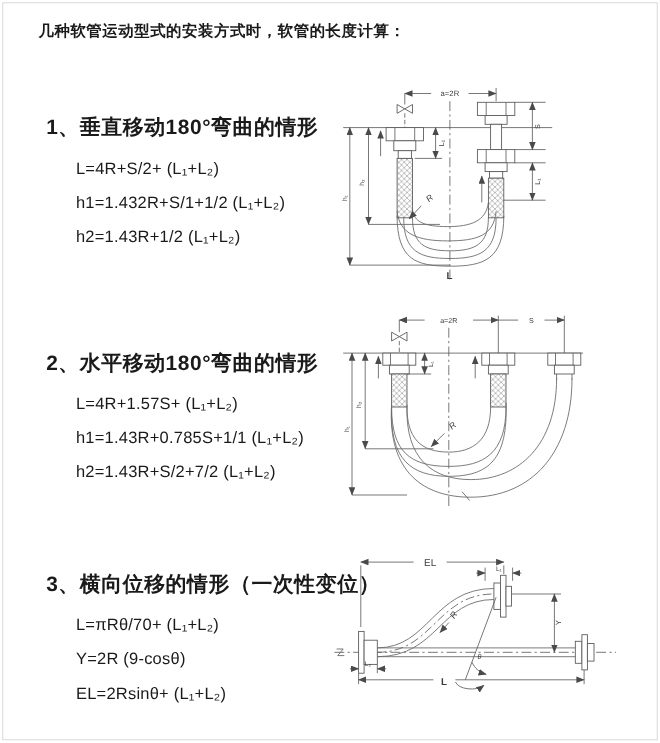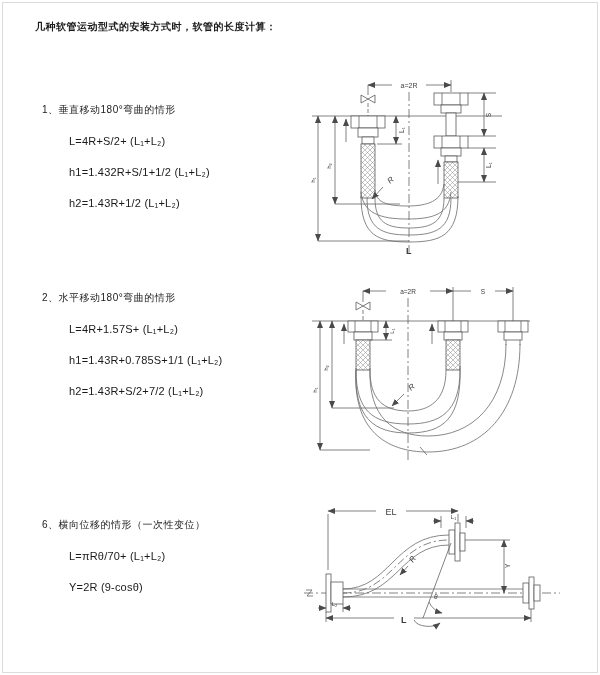--- a/index.html
+++ b/index.html
@@ -2,25 +2,25 @@
 <html><head>
 <meta charset="utf-8">
 <style>
   html,body{margin:0;padding:0;}
   body{
     width:600px;height:675px;position:relative;background:#ffffff;
     font-family:"Liberation Sans",sans-serif;color:#1a1a1a;overflow:hidden;
   }
   .page-frame{position:absolute;inset:2px;border:1px solid #dcdcdc;pointer-events:none;}
   .doc-title{
-    position:absolute;left:35px;top:20px;font-size:10px;font-weight:bold;letter-spacing:.5px;
+    position:absolute;left:35px;top:20px;font-size:14px;font-weight:bold;letter-spacing:.5px;
   }
   .section{position:absolute;left:42px;}
-  .sec-heading{font-size:10px;font-weight:normal;letter-spacing:.5px;margin:0 0 9px 0;}
-  .formula{font-size:11px;line-height:31px;height:31px;margin-left:27px;letter-spacing:.2px;}
+  .sec-heading{font-size:19px;font-weight:bold;letter-spacing:.5px;margin:0 0 9px 0;}
+  .formula{font-size:15px;line-height:31px;height:31px;margin-left:27px;letter-spacing:.2px;}
   .diagram{position:absolute;}
   .d1{left:310px;top:70px;}
   .d2{left:308px;top:280px;}
   .d3{left:298px;top:498px;}
   svg{display:block;}
   svg text{font-family:"Liberation Sans",sans-serif;fill:#3c3c3c;}
   .thin{stroke:#5a5a5a;stroke-width:.75;fill:none;}
   .hose{stroke:#6a6a6a;stroke-width:.8;fill:none;}
   .part{stroke:#5a5a5a;stroke-width:.8;fill:#ffffff;}
   .braid-fill{stroke:#5a5a5a;stroke-width:.8;}
@@ -131,21 +131,21 @@
 
   <g>
     <text transform="translate(80,114) rotate(-40)" font-size="8" font-style="italic">R</text>
     <line class="thin" x1="73" y1="117" x2="62" y2="129" marker-end="url(#ar1)"></line>
   </g>
 
   <text x="96" y="184" font-size="9" font-weight="bold">L</text>
 </svg>
 </div>
 
-<div class="section" style="top:291px;">
+<div class="section" style="top:317px;">
   <div class="sec-heading">2、水平移动180°弯曲的情形</div>
   <div class="formula">L=4R+1.57S+ (L₁+L₂)</div>
   <div class="formula">h1=1.43R+0.785S+1/1 (L₁+L₂)</div>
   <div class="formula">h2=1.43R+S/2+7/2 (L₁+L₂)</div>
 </div>
 
 <div class="diagram d2">
 <svg width="287" height="187" viewBox="0 0 287 187">
   <defs>
     <pattern id="br2" width="5" height="5" patternUnits="userSpaceOnUse">
@@ -233,23 +233,24 @@
   </g>
 
   <g>
     <text transform="translate(103,111) rotate(-40)" font-size="8" font-style="italic">R</text>
     <line class="thin" x1="96" y1="114" x2="84" y2="126" marker-end="url(#ar2)"></line>
   </g>
 </svg>
 </div>
 
 <div class="section" style="top:518px;">
-  <div class="sec-heading">6、横向位移的情形（一次性变位）</div>
+  <div class="sec-heading">3、横向位移的情形（一次性变位）</div>
   <div class="formula">L=πRθ/70+ (L₁+L₂)</div>
   <div class="formula">Y=2R (9-cosθ)</div>
+  <div class="formula">EL=2Rsinθ+ (L₁+L₂)</div>
 </div>
 
 <div class="diagram d3">
 <svg width="302" height="142" viewBox="0 0 302 142">
   <defs>
     <marker id="ar3" markerWidth="9" markerHeight="7" refX="7" refY="3" orient="auto-start-reverse" markerUnits="userSpaceOnUse">
       <path d="M0,0L7.5,3L0,6z" fill="#4a4a4a"></path>
     </marker>
   </defs>
 

